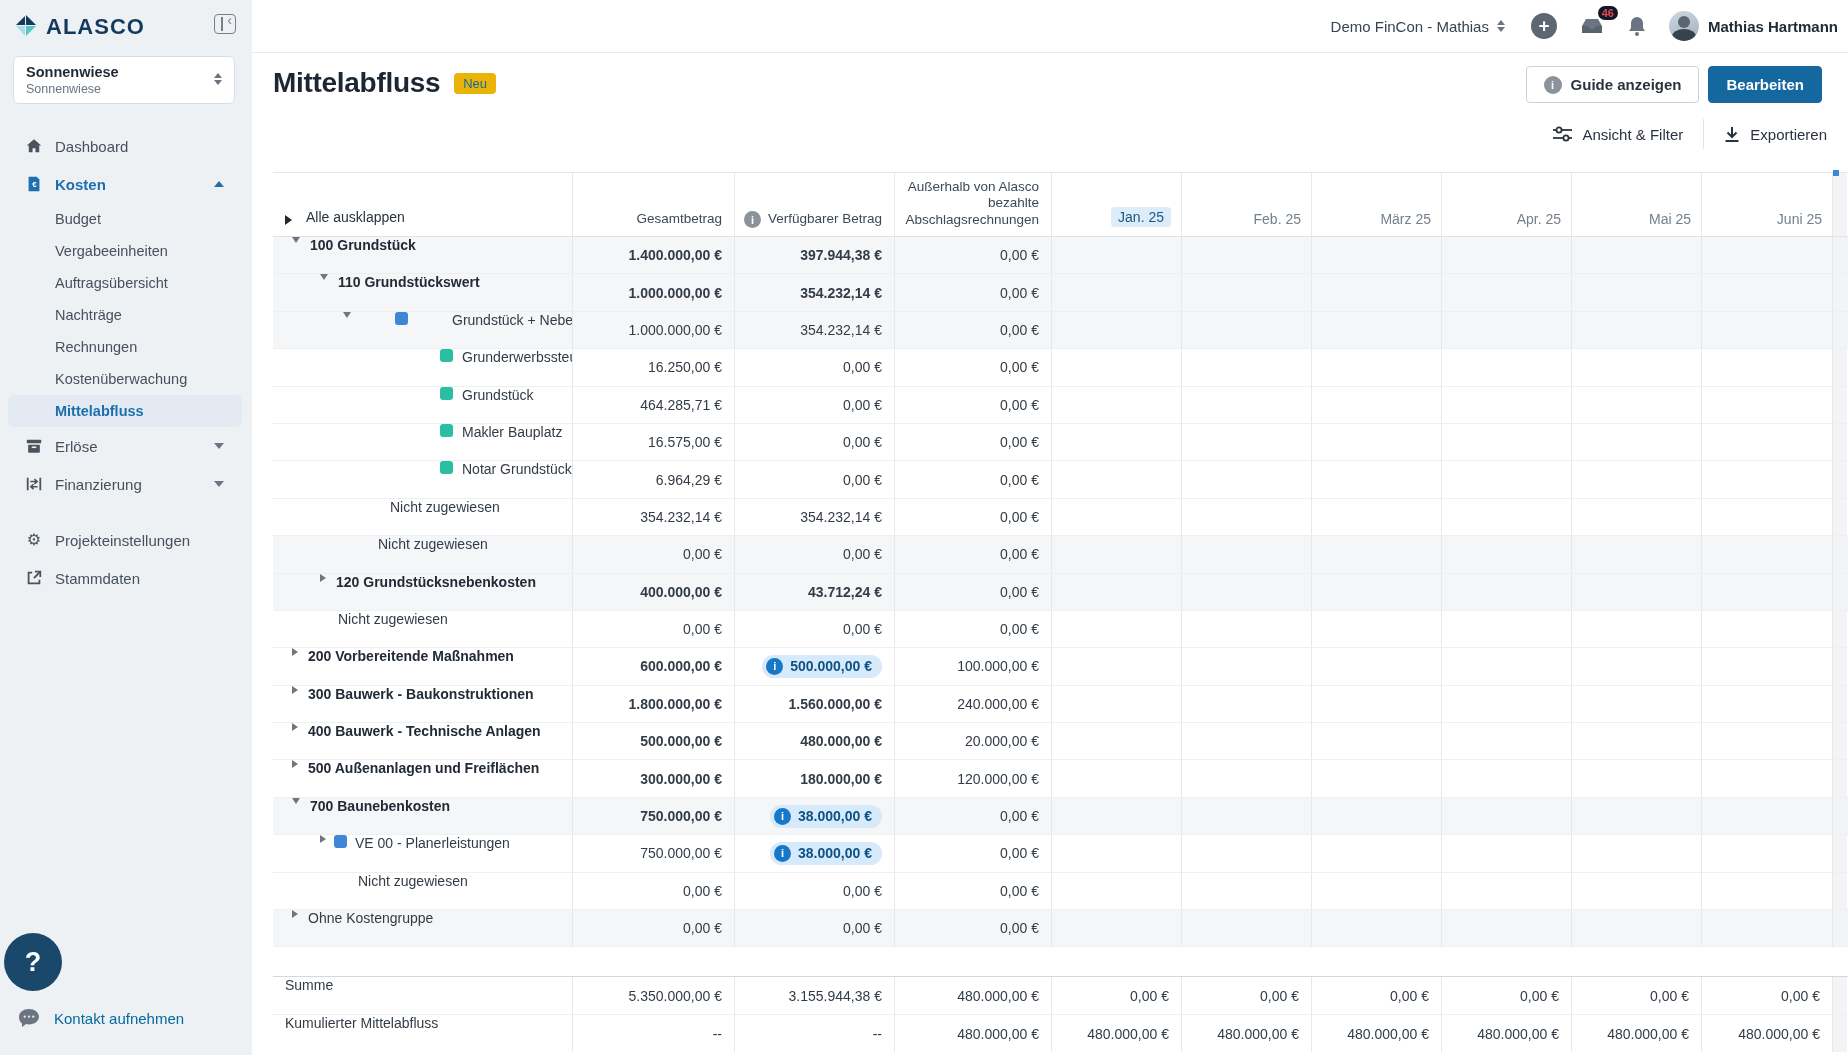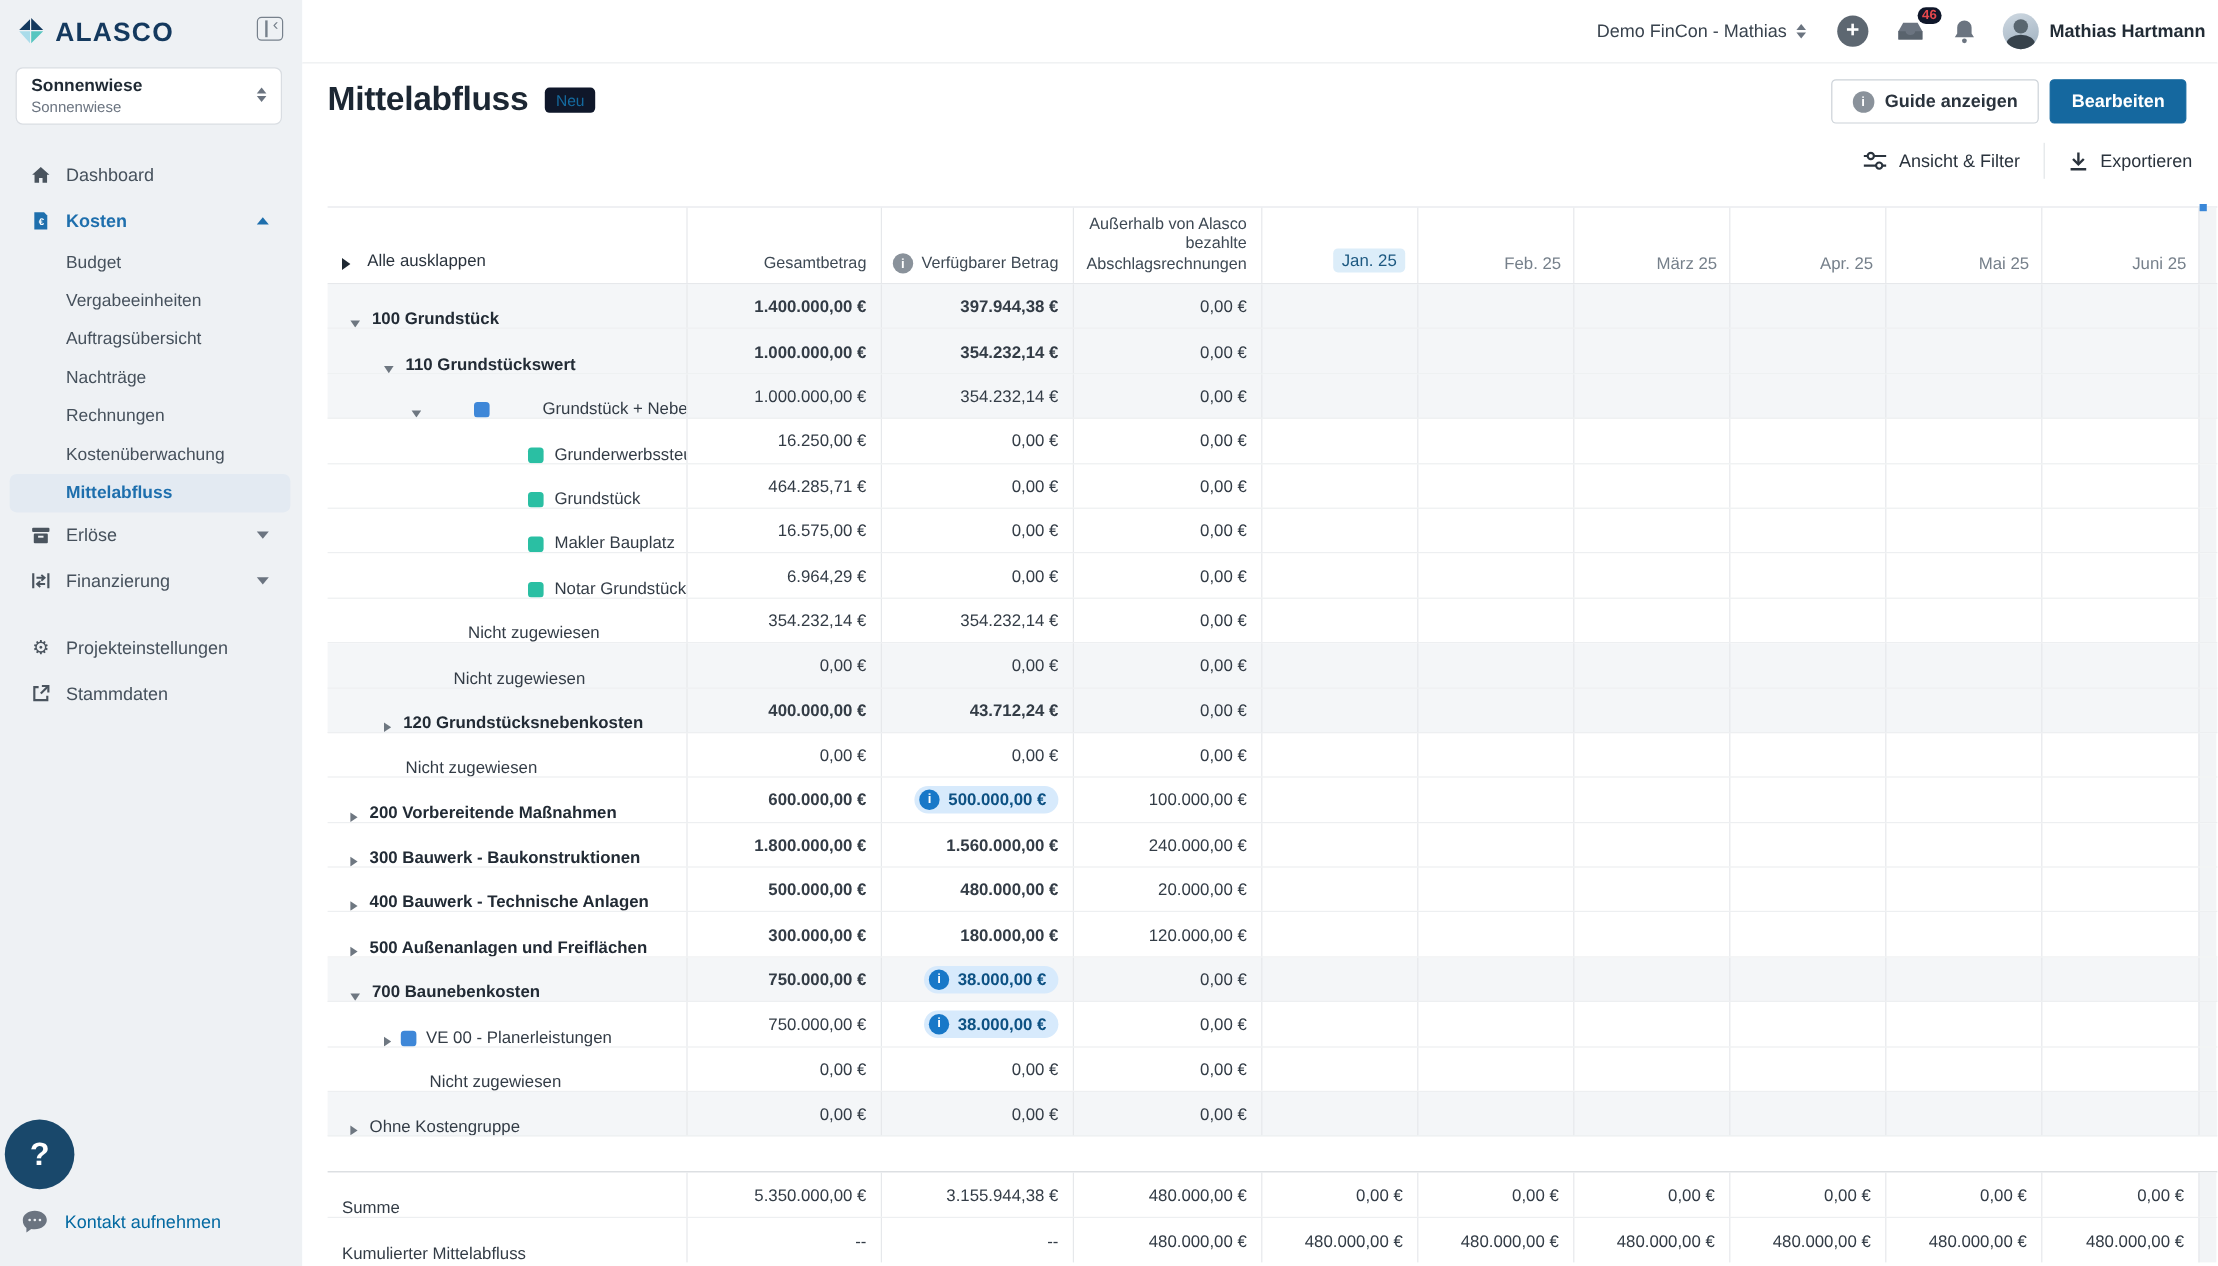--- a/index.html
+++ b/index.html
@@ -62,21 +62,21 @@
     font-weight:bold; padding:1px 4px; border-radius:7px; }
   .userbox { display:flex; align-items:center; gap:9px; margin-right:10px; cursor:pointer; }
   .avatar { width:30px; height:30px; border-radius:50%; background:linear-gradient(160deg,#cfd9e2,#9fb0bf); position:relative; overflow:hidden; }
   .avatar::before { content:""; position:absolute; left:9px; top:5px; width:12px; height:12px; border-radius:50%; background:#59666f; }
   .avatar::after { content:""; position:absolute; left:3px; top:18px; width:24px; height:16px; border-radius:50% 50% 0 0; background:#37424b; }
   .username { font-size:15px; font-weight:bold; color:#222c36; }
 
   
   .title-row { position:absolute; left:21px; top:14px; display:flex; align-items:center; gap:14px; }
   .page-title { font-size:28px; font-weight:bold; color:#1c2733; letter-spacing:-0.3px; }
-  .neu-badge { background:#0f172a; color:#146a9f; font-size:13px; padding:3px 9px; border-radius:4px; }
+  .neu-badge { background:#eab308; color:#146a9f; font-size:13px; padding:3px 9px; border-radius:4px; }
   .btns-row { position:absolute; right:26px; top:13px; display:flex; gap:9px; }
   .btn { height:37px; display:flex; align-items:center; gap:9px; font-size:15px; font-weight:bold;
     border-radius:4px; padding:0 17px; cursor:pointer; }
   .btn.secondary { background:#fff; border:1px solid #ccd2d8; color:#2a333d; }
   .btn.primary { background:#15689f; border:1px solid #15689f; color:#fff; }
   .tools-row { position:absolute; right:21px; top:66px; display:flex; align-items:center; gap:20px; }
   .tool-link { display:flex; align-items:center; gap:10px; font-size:15px; color:#2a333d; cursor:pointer; }
   .vdiv { width:1px; height:30px; background:#e2e5e8; }
   .info-circle { width:18px; height:18px; border-radius:50%; background:#8a929b; color:#fff; font-size:11px;
     font-weight:bold; display:flex; align-items:center; justify-content:center; font-style:normal; }
@@ -89,21 +89,21 @@
   .hc { font-size:13.5px; color:#3e4954; justify-content:flex-end; padding:0 12px 10px 0; text-align:right; }
   .hc.wrap { line-height:16.5px; padding-bottom:8px; }
   .hmonth { font-size:14px; color:#76808b; justify-content:flex-end; padding:0 10px 9px 0; }
   .hmonth .mpill { background:#dcedf9; color:#1c5880; border-radius:4px; padding:2px 7px; }
   .expand-all { padding:0 0 11px 12px; font-size:14px; color:#2a333d; display:flex; align-items:center; gap:14px; cursor:pointer; }
 
   .trow { height:37.4px; border-bottom:1px solid #edeff1; }
   .trow.shaded { background:#f4f6f8; }
   .cell { overflow:hidden; white-space:nowrap; }
   .bl { border-left:1px solid #e6e8eb; }
-  .name { display:flex; align-items:flex-end; gap:8px; font-size:14px; color:#333c46; }
+  .name { display:flex; align-items:flex-start; gap:8px; font-size:14px; color:#333c46; }
   .lab.b { font-weight:bold; color:#222b35; }
   .num { display:flex; align-items:center; justify-content:flex-end; padding-right:12px; font-size:14px; color:#333c46; }
   .sliver { background:#f2f4f6; border-left:1px solid #e6e8eb; }
   .car { width:0; height:0; flex:0 0 auto; cursor:pointer; }
   .car.r { border-left:6px solid #6e7781; border-top:4.5px solid transparent; border-bottom:4.5px solid transparent; }
   .car.d { border-top:6px solid #6e7781; border-left:4.5px solid transparent; border-right:4.5px solid transparent; }
   .car.dark.r { border-left-color:#1f2933; border-left-width:7px; border-top-width:5px; border-bottom-width:5px; }
   .sq { width:13px; height:13px; border-radius:3px; flex:0 0 auto; }
   .sq.teal { background:#2abfa3; }
   .sq.blue { background:#3e87d8; }

